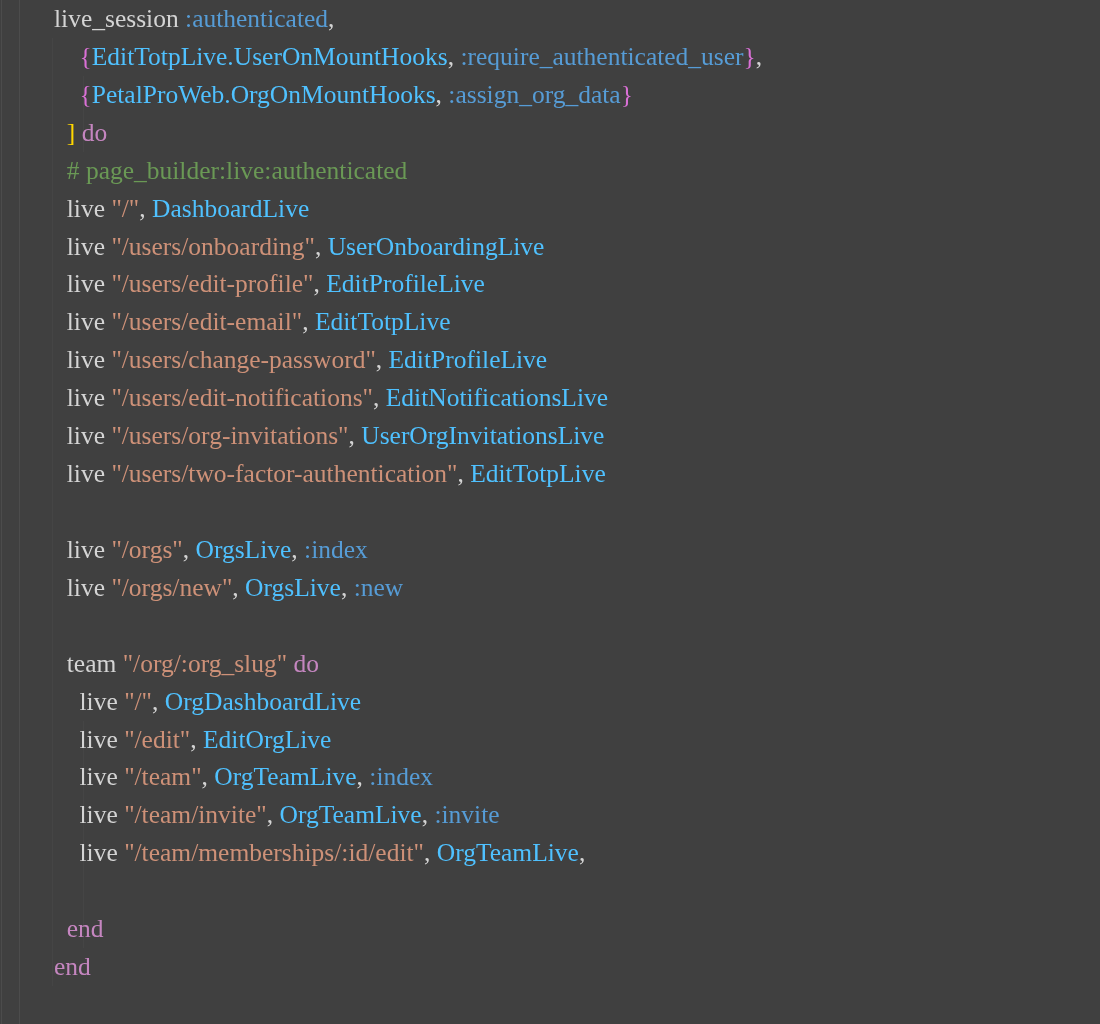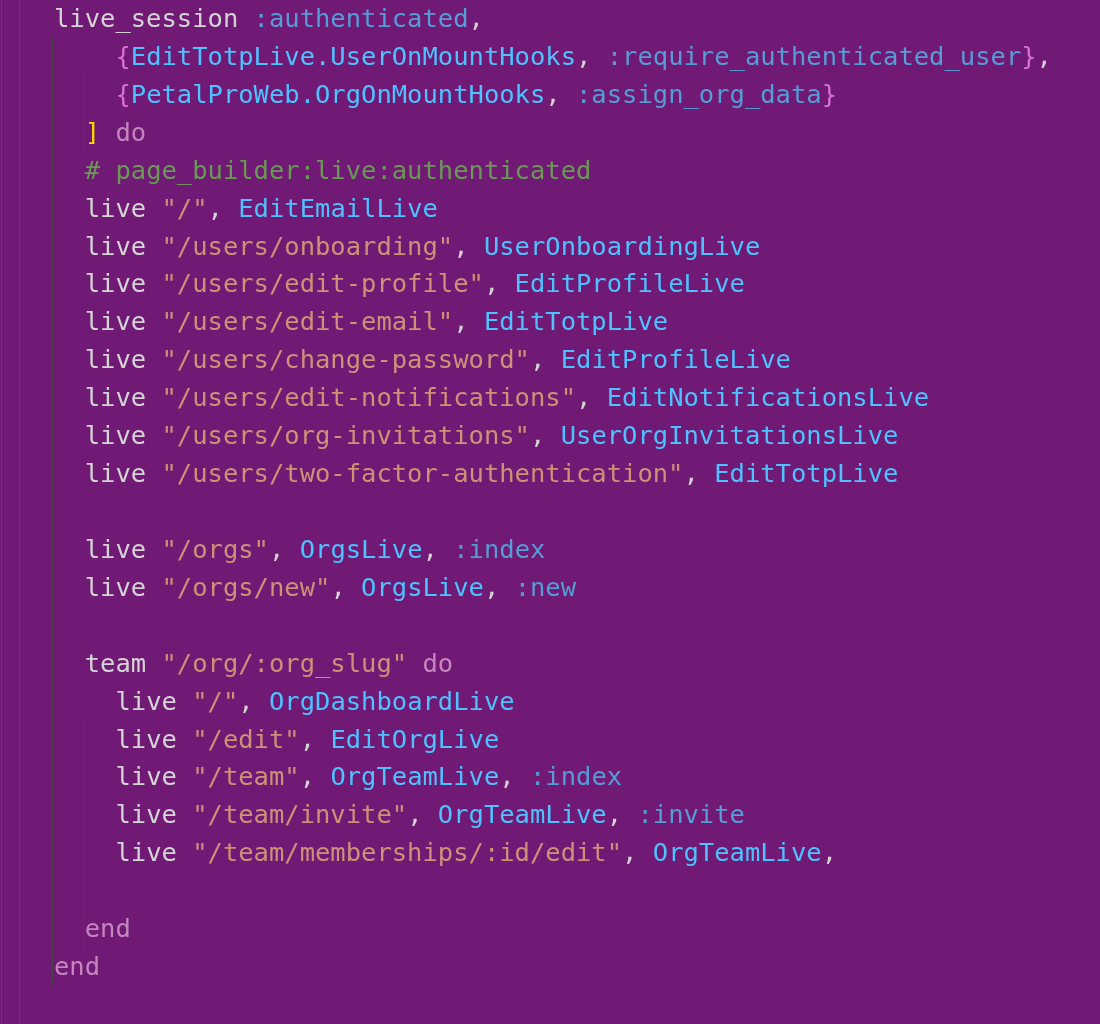--- a/index.html
+++ b/index.html
@@ -45,33 +45,33 @@
   .tk-module  { color: var(--c-module);  }
   .tk-string  { color: var(--c-string);  }
   .tk-comment { color: var(--c-comment); text-align: right; }
   .tk-kw      { color: var(--c-kw);      }
   .tk-bracket1{ color: var(--c-bracket1);}
   .tk-bracket2{ color: var(--c-bracket2);}
 </style>
 </head>
 <body>
 
-<div class="editor" style="--c-plain: #d4d4d4; --c-atom: #569cd6; --c-module: #4fc1ff; --c-string: #ce9178; --c-comment: #6a9955; --c-kw: #c586c0; --c-bracket1: #ffd700; --c-bracket2: #da70d6; background: #701a75;">
+<div class="editor" style="--c-plain: #d4d4d4; --c-atom: #569cd6; --c-module: #4fc1ff; --c-string: #ce9178; --c-comment: #6a9955; --c-kw: #c586c0; --c-bracket1: #ffd700; --c-bracket2: #da70d6; background: #404040; font-family: Liberation Serif, serif;">
   <div class="indent-guide ig-1"></div>
   <div class="indent-guide ig-2"></div>
   <div class="indent-guide ig-3"></div>
   <div class="indent-guide ig-4"></div>
   <div class="indent-guide ig-5"></div>
   <div class="code-area">
       <div class="code-line"><span></span><span class="tk-plain">live_session </span><span class="tk-atom">:authenticated</span><span class="tk-plain">,</span></div>
       <div class="code-line"><span>    </span><span class="tk-bracket2">{</span><span class="tk-module">EditTotpLive.UserOnMountHooks</span><span class="tk-plain">, </span><span class="tk-atom">:require_authenticated_user</span><span class="tk-bracket2">}</span><span class="tk-plain">,</span></div>
       <div class="code-line"><span>    </span><span class="tk-bracket2">{</span><span class="tk-module">PetalProWeb.OrgOnMountHooks</span><span class="tk-plain">, </span><span class="tk-atom">:assign_org_data</span><span class="tk-bracket2">}</span></div>
       <div class="code-line"><span>  </span><span class="tk-bracket1">]</span><span class="tk-plain"> </span><span class="tk-kw">do</span></div>
       <div class="code-line"><span>  </span><span class="tk-comment"># page_builder:live:authenticated</span></div>
-      <div class="code-line"><span>  </span><span class="tk-plain">live </span><span class="tk-string">"/"</span><span class="tk-plain">, </span><span class="tk-module">EditEmailLive</span></div>
+      <div class="code-line"><span>  </span><span class="tk-plain">live </span><span class="tk-string">"/"</span><span class="tk-plain">, </span><span class="tk-module">DashboardLive</span></div>
       <div class="code-line"><span>  </span><span class="tk-plain">live </span><span class="tk-string">"/users/onboarding"</span><span class="tk-plain">, </span><span class="tk-module">UserOnboardingLive</span></div>
       <div class="code-line"><span>  </span><span class="tk-plain">live </span><span class="tk-string">"/users/edit-profile"</span><span class="tk-plain">, </span><span class="tk-module">EditProfileLive</span></div>
       <div class="code-line"><span>  </span><span class="tk-plain">live </span><span class="tk-string">"/users/edit-email"</span><span class="tk-plain">, </span><span class="tk-module">EditTotpLive</span></div>
       <div class="code-line"><span>  </span><span class="tk-plain">live </span><span class="tk-string">"/users/change-password"</span><span class="tk-plain">, </span><span class="tk-module">EditProfileLive</span></div>
       <div class="code-line"><span>  </span><span class="tk-plain">live </span><span class="tk-string">"/users/edit-notifications"</span><span class="tk-plain">, </span><span class="tk-module">EditNotificationsLive</span></div>
       <div class="code-line"><span>  </span><span class="tk-plain">live </span><span class="tk-string">"/users/org-invitations"</span><span class="tk-plain">, </span><span class="tk-module">UserOrgInvitationsLive</span></div>
       <div class="code-line"><span>  </span><span class="tk-plain">live </span><span class="tk-string">"/users/two-factor-authentication"</span><span class="tk-plain">, </span><span class="tk-module">EditTotpLive</span></div>
       <div class="code-line"><span></span></div>
       <div class="code-line"><span>  </span><span class="tk-plain">live </span><span class="tk-string">"/orgs"</span><span class="tk-plain">, </span><span class="tk-module">OrgsLive</span><span class="tk-plain">, </span><span class="tk-atom">:index</span></div>
       <div class="code-line"><span>  </span><span class="tk-plain">live </span><span class="tk-string">"/orgs/new"</span><span class="tk-plain">, </span><span class="tk-module">OrgsLive</span><span class="tk-plain">, </span><span class="tk-atom">:new</span></div>

